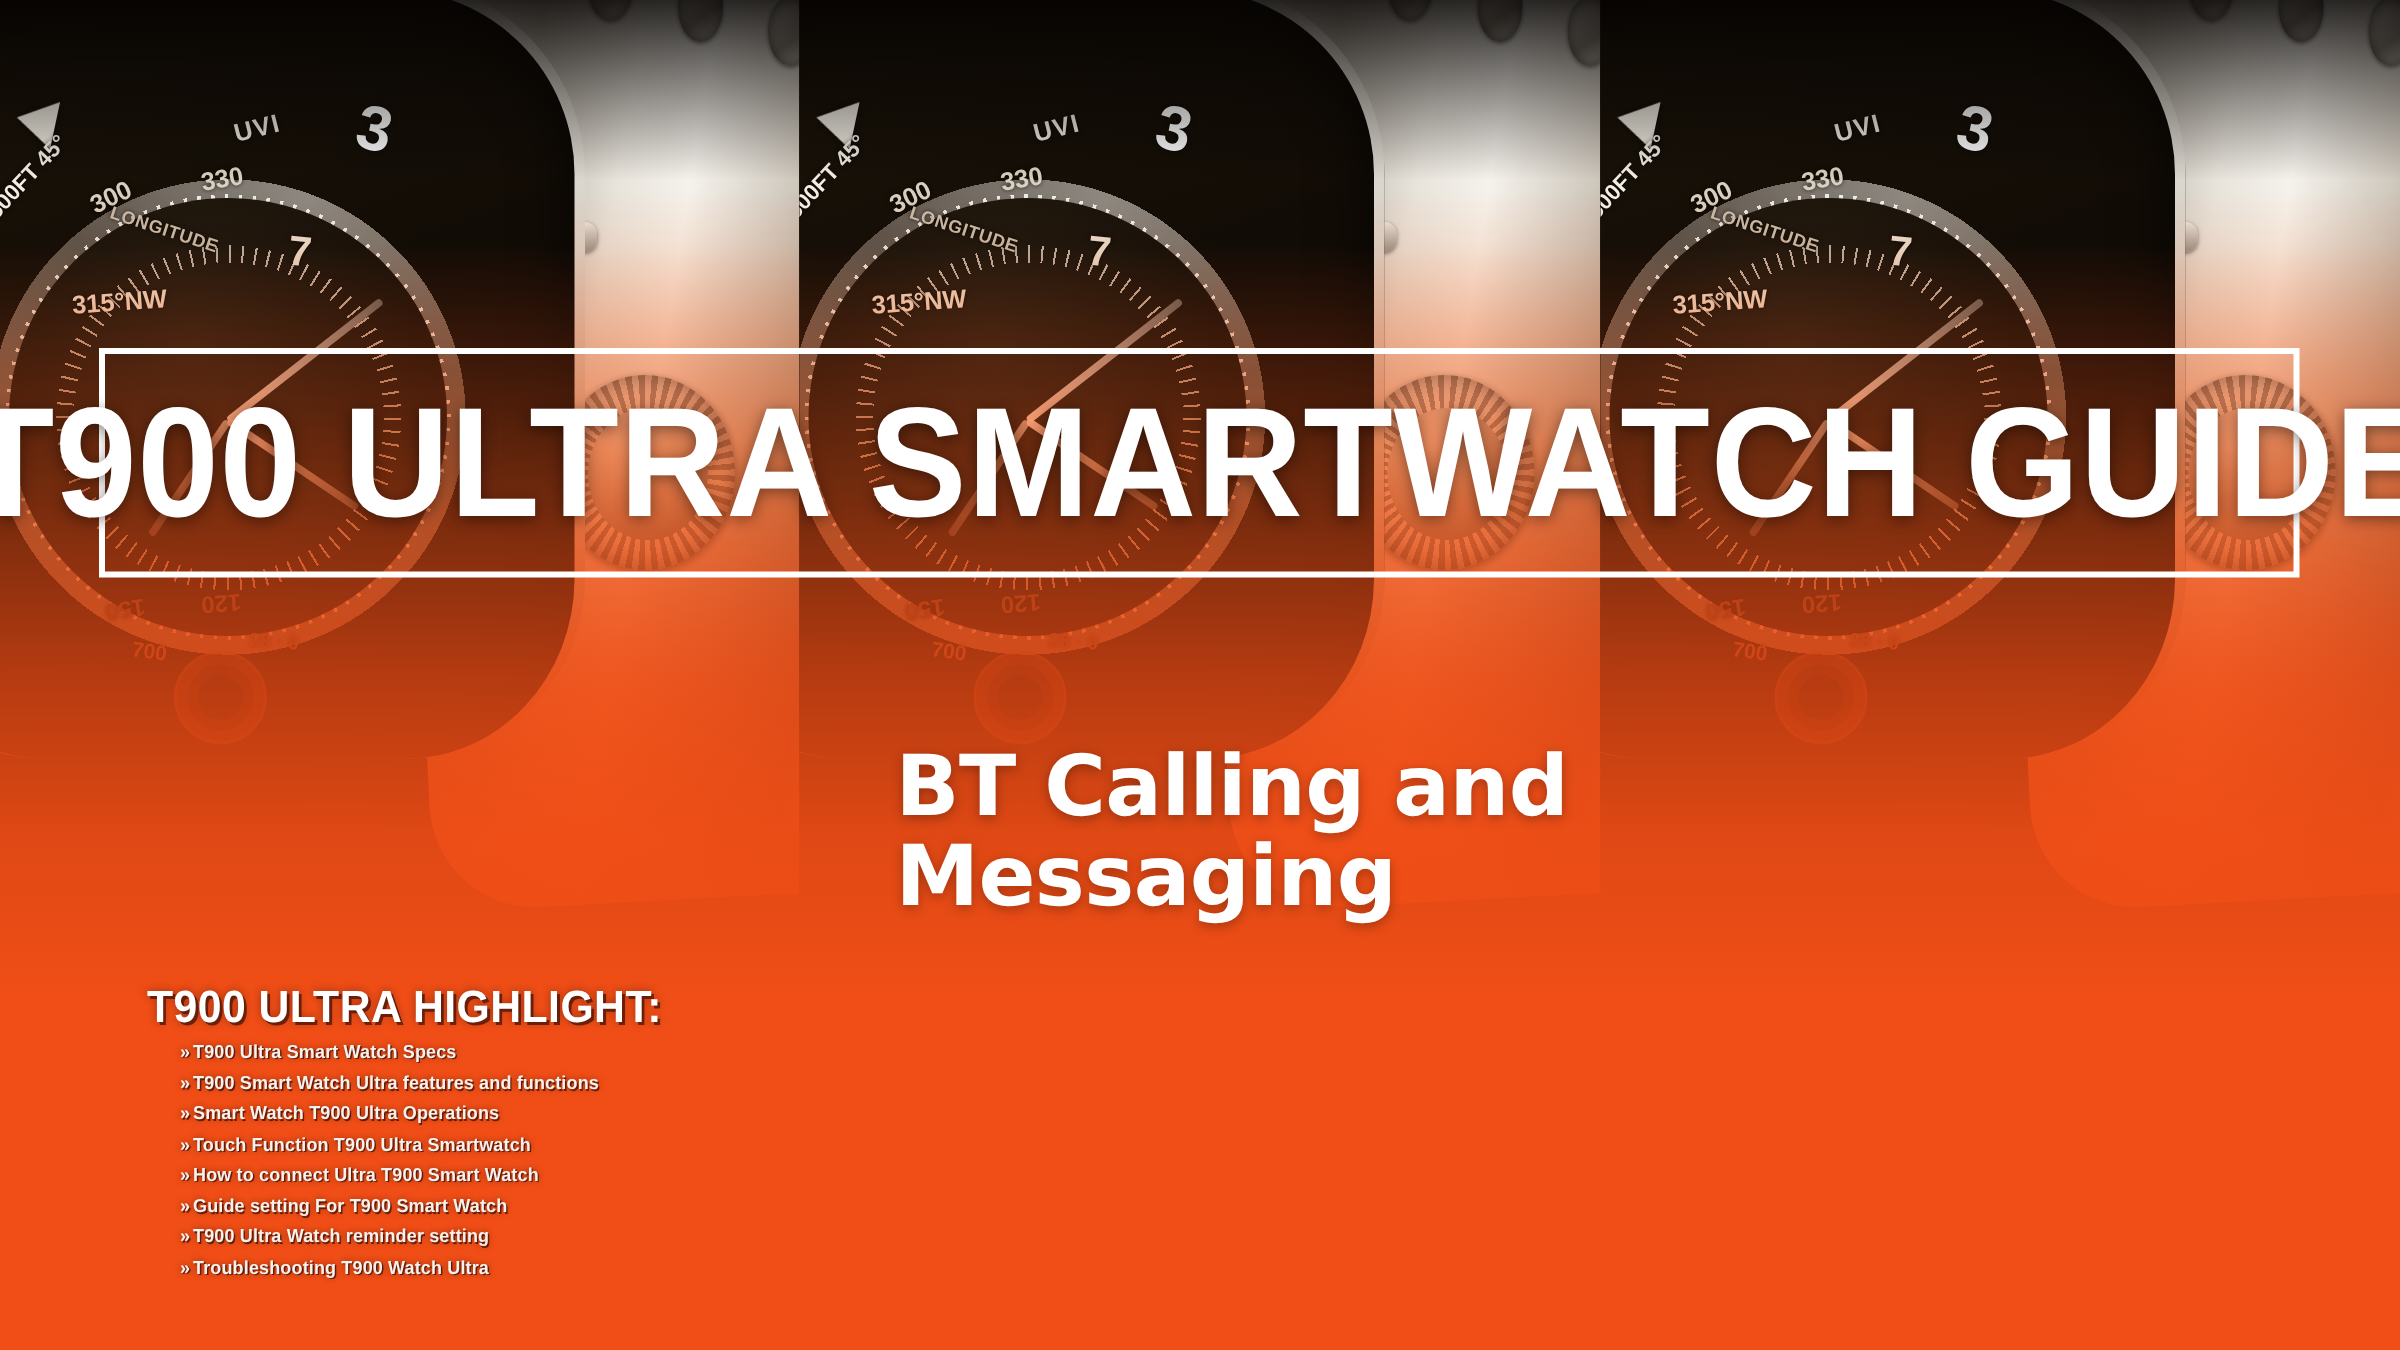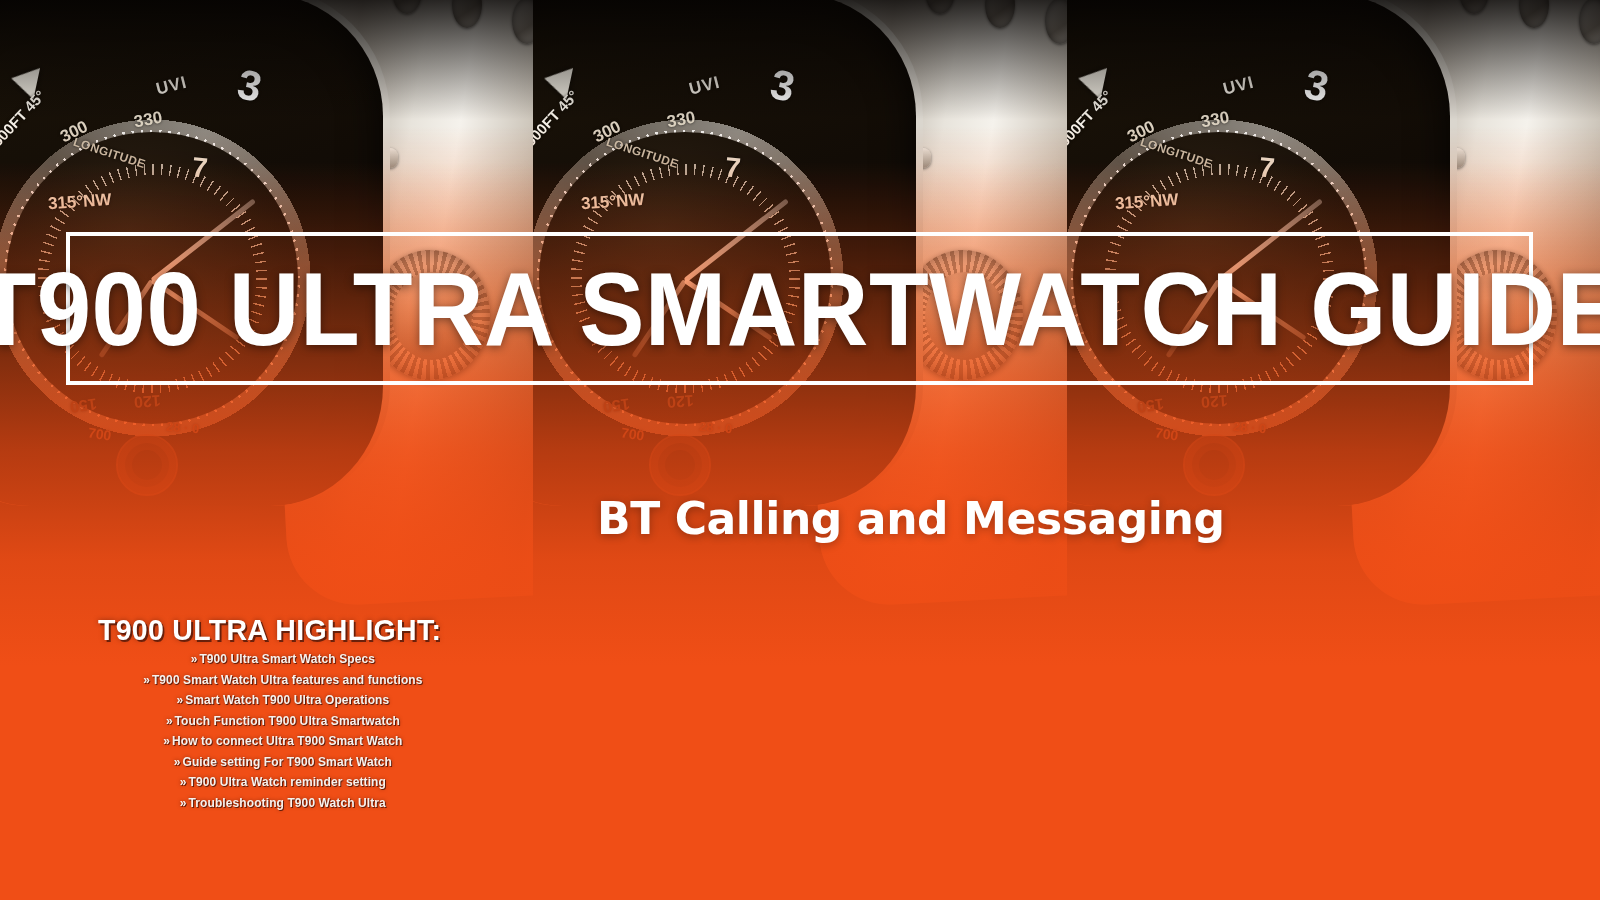--- a/index.html
+++ b/index.html
@@ -283,59 +283,58 @@
   #content-block {
     position:absolute;
     left:597px; top:495px;
     width:760px;
     z-index:6;
   }
   #content-block .section-heading {
     color:#ffffff;
     font-family:"DejaVu Sans","Liberation Sans", sans-serif;
     font-weight:700;
-    font-size:44px;
+    font-size:56px;
     line-height:1.08;
     letter-spacing:-.4px;
     text-shadow:0 2px 8px rgba(0,0,0,.30);
     margin-bottom:6px;
   }
   #content-block .section-body {
     color:#fdf6f2;
     font-family:"DejaVu Sans","Liberation Sans", sans-serif;
     font-weight:400;
     font-size:38px;
     line-height:1.29;
     letter-spacing:.1px;
     text-shadow:0 2px 7px rgba(0,0,0,.26);
     max-width:710px;
   }
 
   
   #highlight-block {
     position:absolute;
-    left:98px; top:615px;
+    left:98px; top:657px;
     z-index:6;
   }
   #highlight-block .highlight-title {
     color:#ffffff;
     font-family:"Liberation Sans Narrow","Liberation Sans", sans-serif;
     font-weight:700;
     font-size:30px;
     letter-spacing:.3px;
     line-height:1;
     transform:scaleX(.95);
     transform-origin:left center;
     text-shadow:2px 2px 0 rgba(70,20,8,.75), 0 0 6px rgba(70,20,8,.5);
     white-space:nowrap;
   }
   #highlight-list {
     list-style:none;
     margin:8px 0 0 22px;
-    text-align:center;
   }
   #highlight-list li {
     color:#f7f2ee;
     font-family:"Liberation Sans Narrow","Liberation Sans", sans-serif;
     font-weight:700;
     font-size:12.5px;
     line-height:1;
     letter-spacing:.1px;
     margin-bottom:8px;
     white-space:nowrap;

